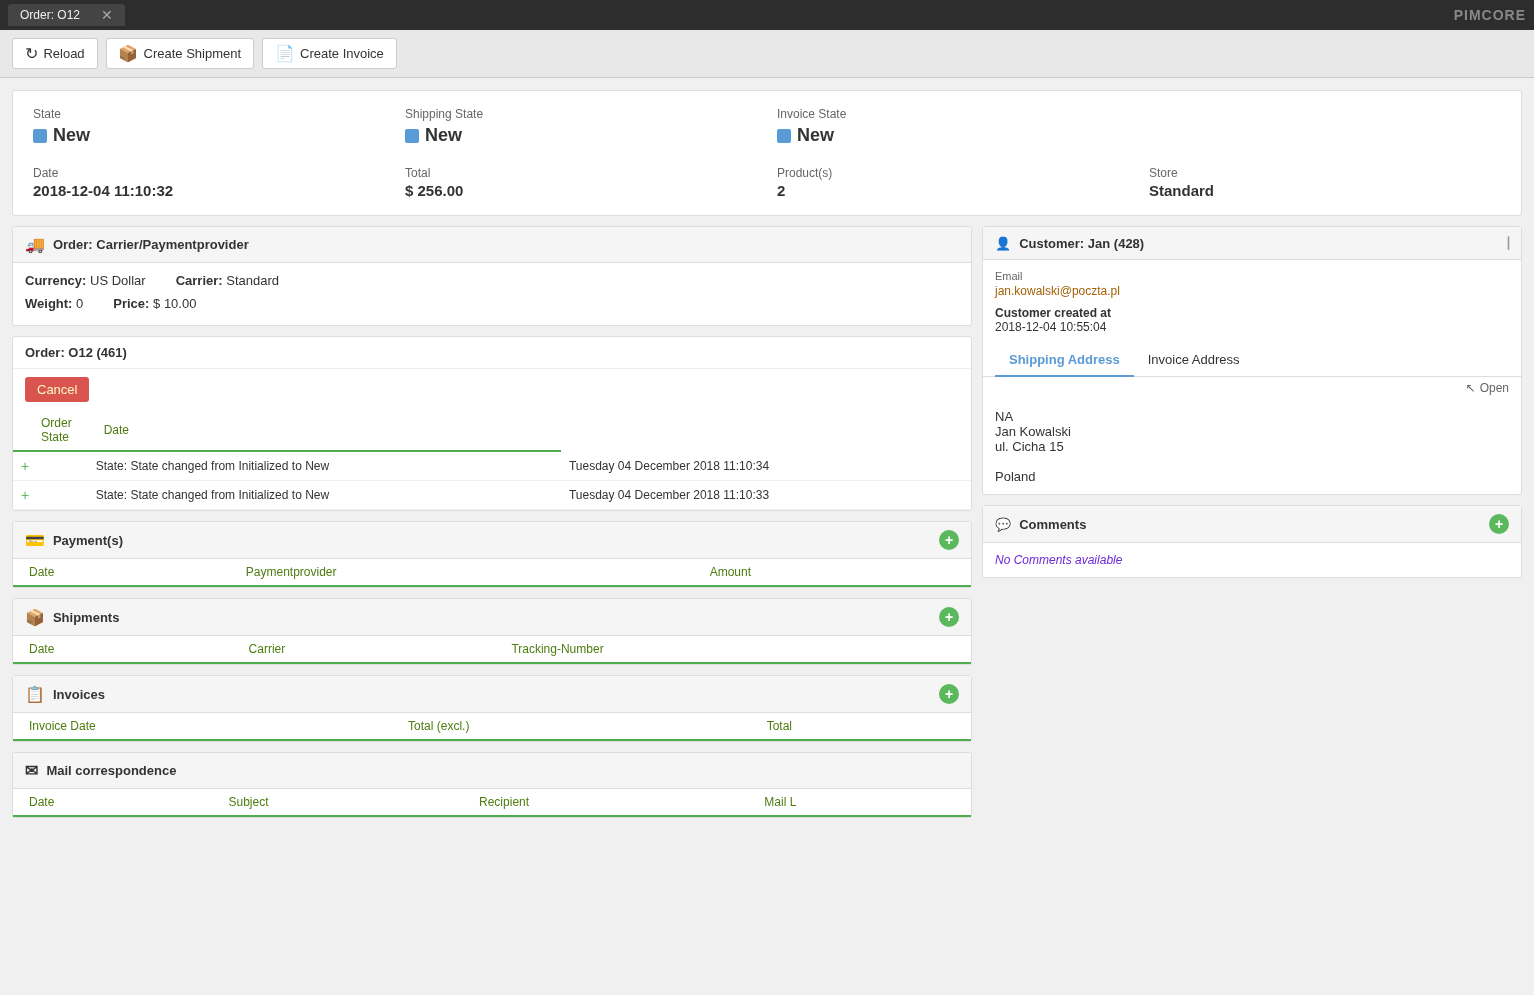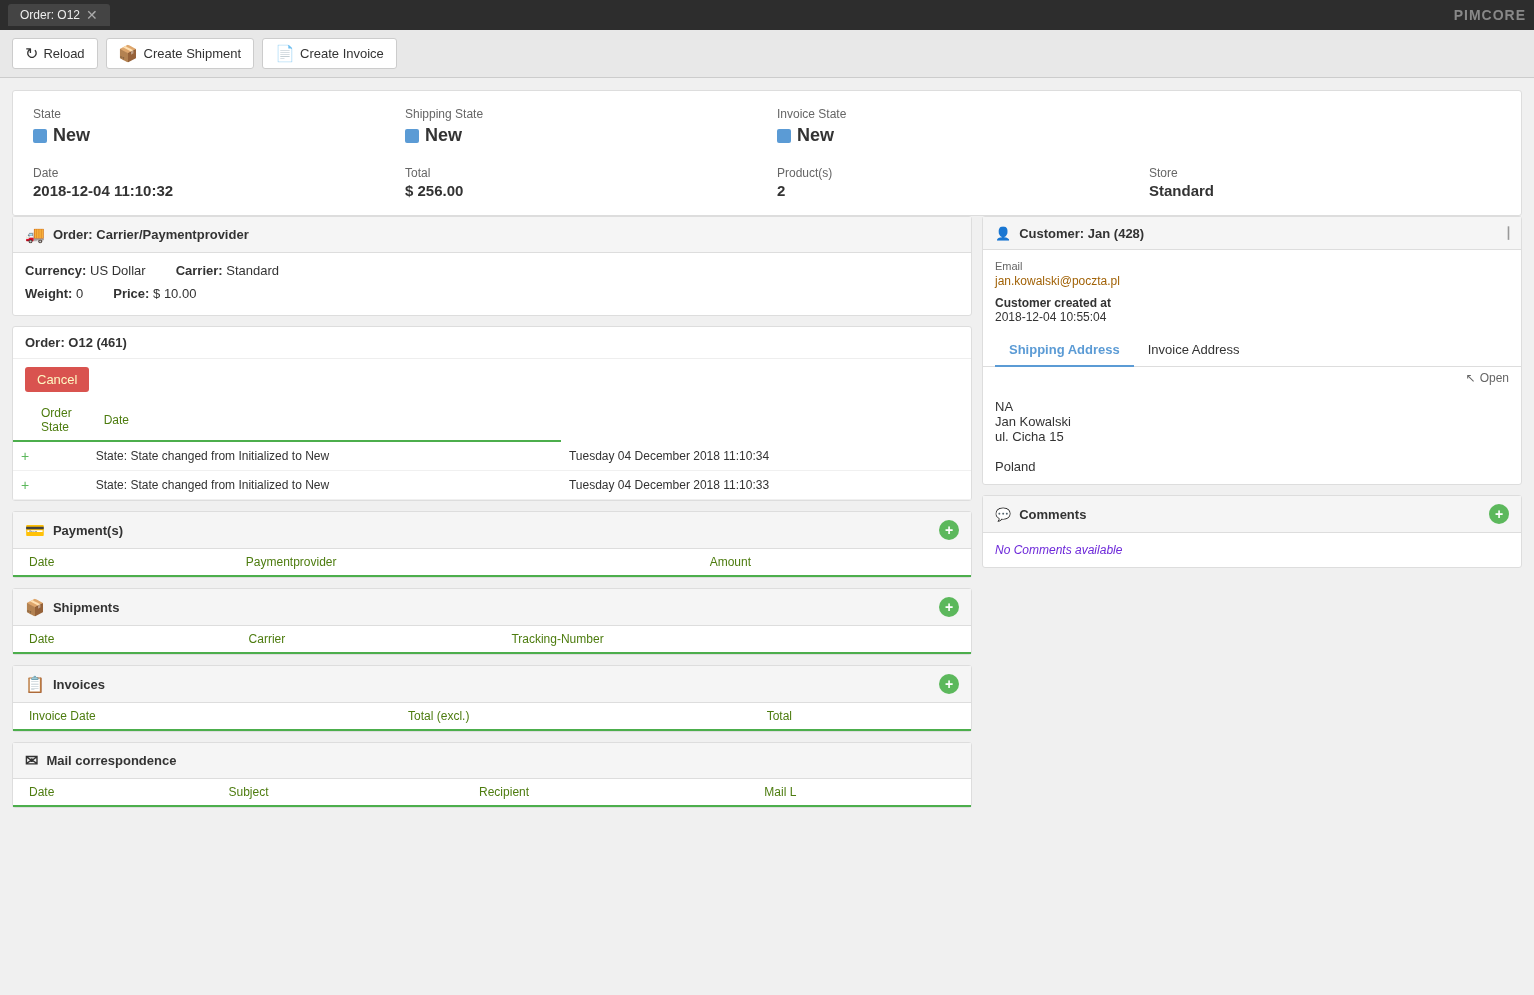--- a/index.html
+++ b/index.html
@@ -14,21 +14,21 @@
       height: 30px;
       padding: 0 8px;
     }
     .tab {
       background: #444;
       color: #eee;
       padding: 4px 12px;
       font-size: 12px;
       display: flex;
       align-items: flex-end;
-      gap: 6px;
+      gap: 21px;
       border-radius: 3px 3px 0 0;
     }
     .tab .close-btn {
       color: #aaa;
       cursor: pointer;
       font-size: 14px;
       line-height: 1;
     }
     .pimcore-logo {
       margin-left: auto;
@@ -59,20 +59,21 @@
       font-size: 13px;
       color: #333;
     }
     .btn-icon { font-size: 16px; }
 
     
     .main-content {
       padding: 12px;
       display: flex;
       flex-direction: column;
+      gap: 10px;
     }
 
     
     .status-card {
       background: #fff;
       border: 1px solid #ddd;
       border-radius: 3px;
       padding: 16px 20px;
     }
     .status-grid {

